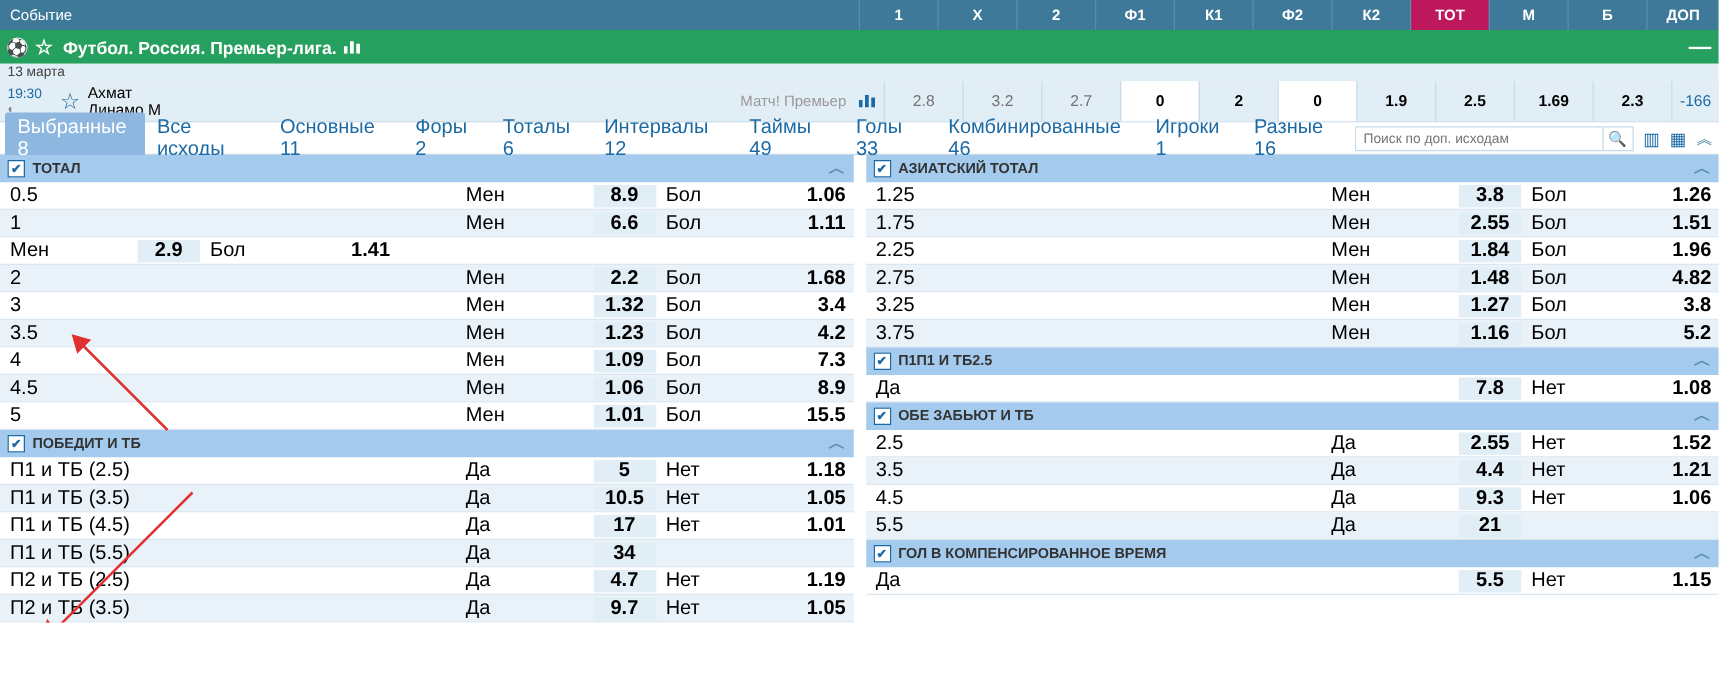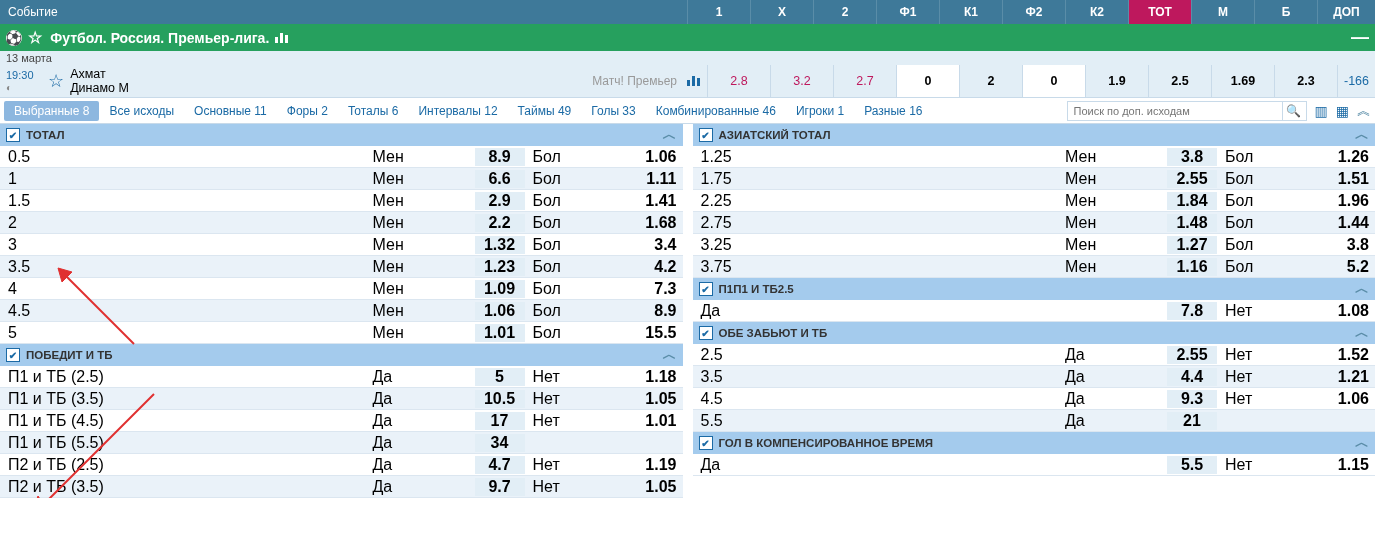--- a/index.html
+++ b/index.html
@@ -20,26 +20,26 @@
 .match{display:flex;align-items:center;background:#e2eef6;border-bottom:1px solid #c8dae9;}
 .match-time{width:48px;padding:2px 6px;font-size:11px;color:#1b6aa5;}
 .match-time .dot{color:#888;font-size:10px;}
 .match-star{color:#1b6aa5;font-size:18px;margin-right:6px;}
 .match-teams{font-size:12.5px;font-weight:normal;line-height:14px;}
 .match-sp{flex:1;}
 .match-tv{color:#999;font-size:12px;margin-right:10px;}
 .match-bars{color:#1b6aa5;margin-right:6px;font-size:14px;}
 .odds-row{display:flex;}
 .odd-cell{width:63px;text-align:center;line-height:32px;border-left:1px solid #c8dae9;font-size:12.5px;background:#e2eef6;}
-.odd-cell.red{color:#be185d;}
+.odd-cell.red{color:#737373;}
 .odd-cell.wh{background:#fff;font-weight:bold;}
 .odd-cell.b0{font-weight:bold;}
 .odd-cell.s{width:38px;color:#1b6aa5;}
 .tabs{display:flex;align-items:center;background:#fff;border-bottom:1px solid #c8dae9;height:26px;padding:0 4px;}
-.tab{padding:3px 10px;color:#1b6aa5;font-size:12px;cursor:pointer;}
+.tab{padding:3px 10px;color:#1b6aa5;font-size:16px;cursor:pointer;}
 .tab.act{background:#8db7df;color:#fff;border-radius:2px;}
 .tabs-sp{flex:1;}
 .search{display:flex;align-items:center;border:1px solid #c8dae9;height:20px;width:240px;gap:32px;}
 .search input{border:none;outline:none;padding:2px 6px;font-size:11px;flex:1;}
 .search .sbtn{width:24px;text-align:center;border-left:1px solid #c8dae9;color:#1b6aa5;line-height:18px;}
 .rt-ico{margin-left:8px;color:#1b6aa5;font-size:14px;}
 .cols{display:flex;gap:10px;padding:0;}
 .col{flex:1;min-width:0;}
 .panel{}
 .phdr{display:flex;align-items:center;background:#a4cbed;height:22px;padding:0 6px;font-size:11.5px;font-weight:bold;color:#333;}
@@ -172,21 +172,20 @@
               <div class="c5">1.06</div>
             </div>
             <div class="prow">
               <div class="c1">1</div>
               <div class="c2">Мен</div>
               <div class="c3">6.6</div>
               <div class="c4">Бол</div>
               <div class="c5">1.11</div>
             </div>
             <div class="prow">
-              <div class="c1">1.5</div>
               <div class="c2">Мен</div>
               <div class="c3">2.9</div>
               <div class="c4">Бол</div>
               <div class="c5">1.41</div>
             </div>
             <div class="prow">
               <div class="c1">2</div>
               <div class="c2">Мен</div>
               <div class="c3">2.2</div>
               <div class="c4">Бол</div>
@@ -308,21 +307,21 @@
               <div class="c2">Мен</div>
               <div class="c3">1.84</div>
               <div class="c4">Бол</div>
               <div class="c5">1.96</div>
             </div>
             <div class="prow">
               <div class="c1">2.75</div>
               <div class="c2">Мен</div>
               <div class="c3">1.48</div>
               <div class="c4">Бол</div>
-              <div class="c5">1.44</div>
+              <div class="c5">4.82</div>
             </div>
             <div class="prow">
               <div class="c1">3.25</div>
               <div class="c2">Мен</div>
               <div class="c3">1.27</div>
               <div class="c4">Бол</div>
               <div class="c5">3.8</div>
             </div>
             <div class="prow">
               <div class="c1">3.75</div>

